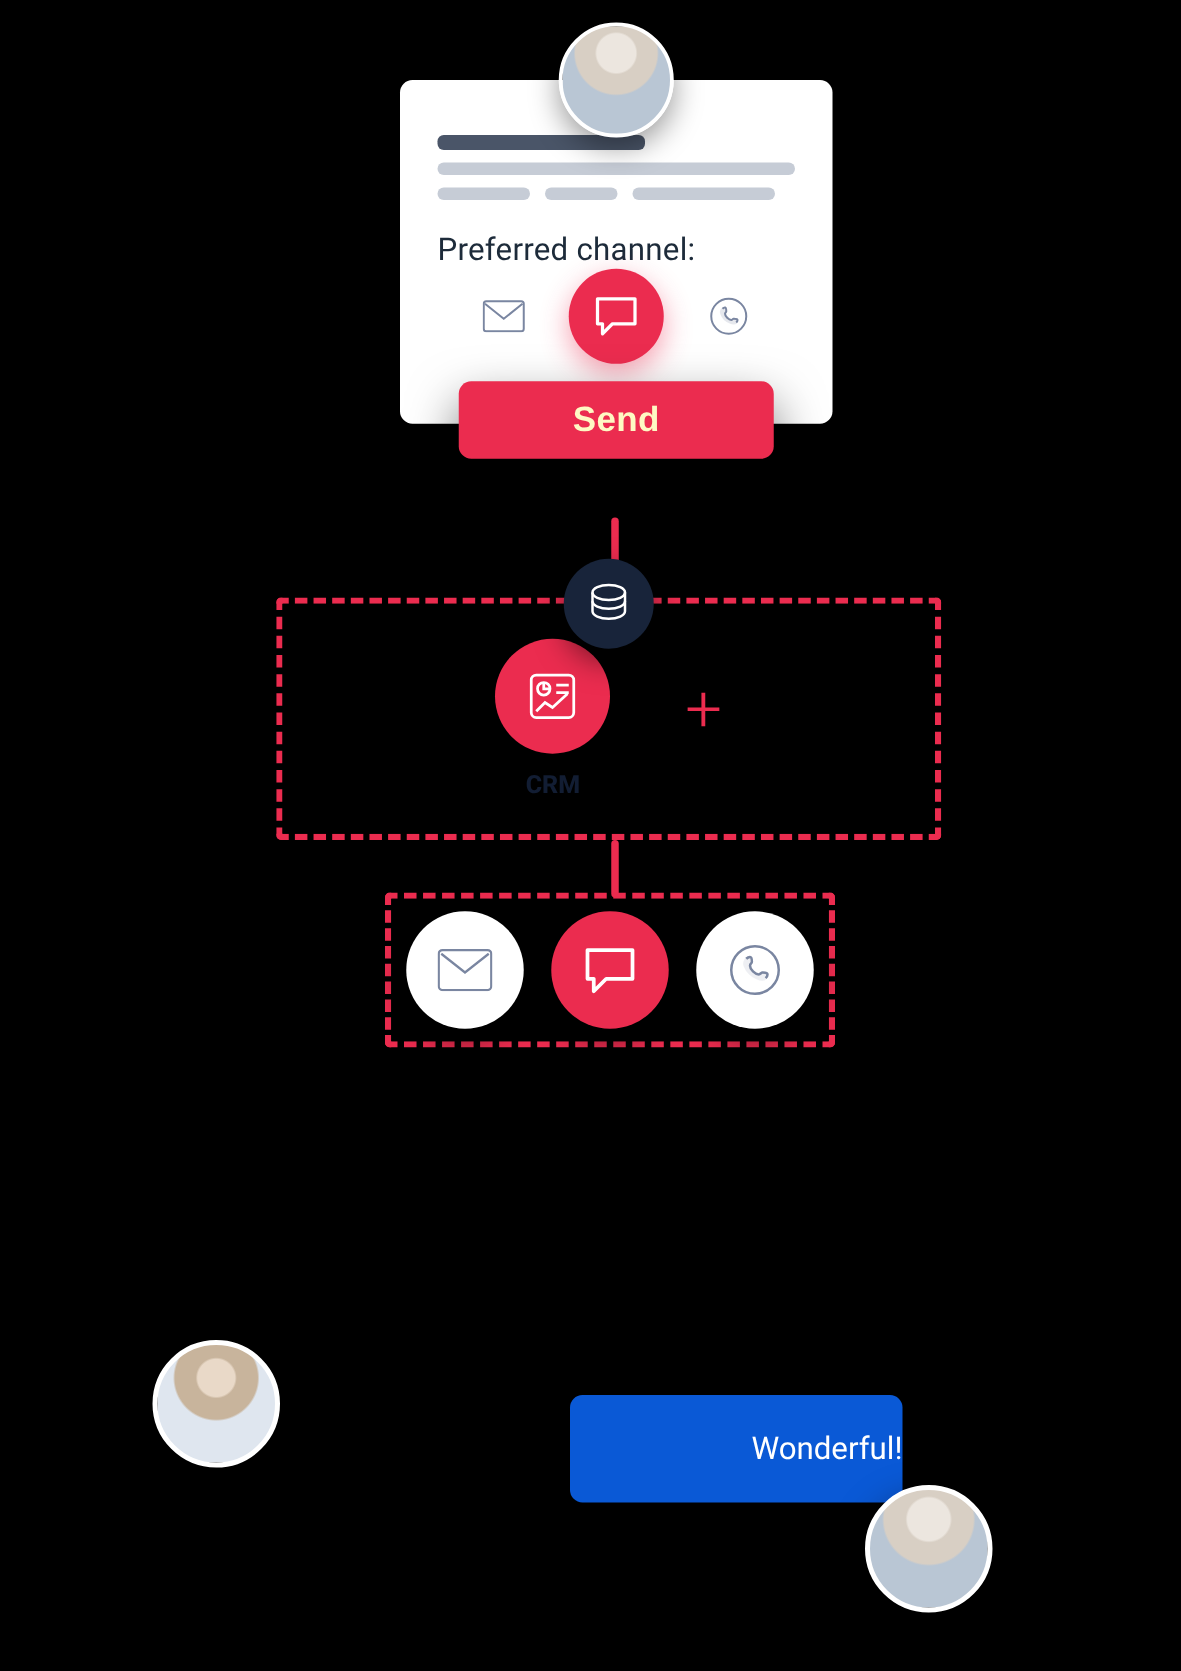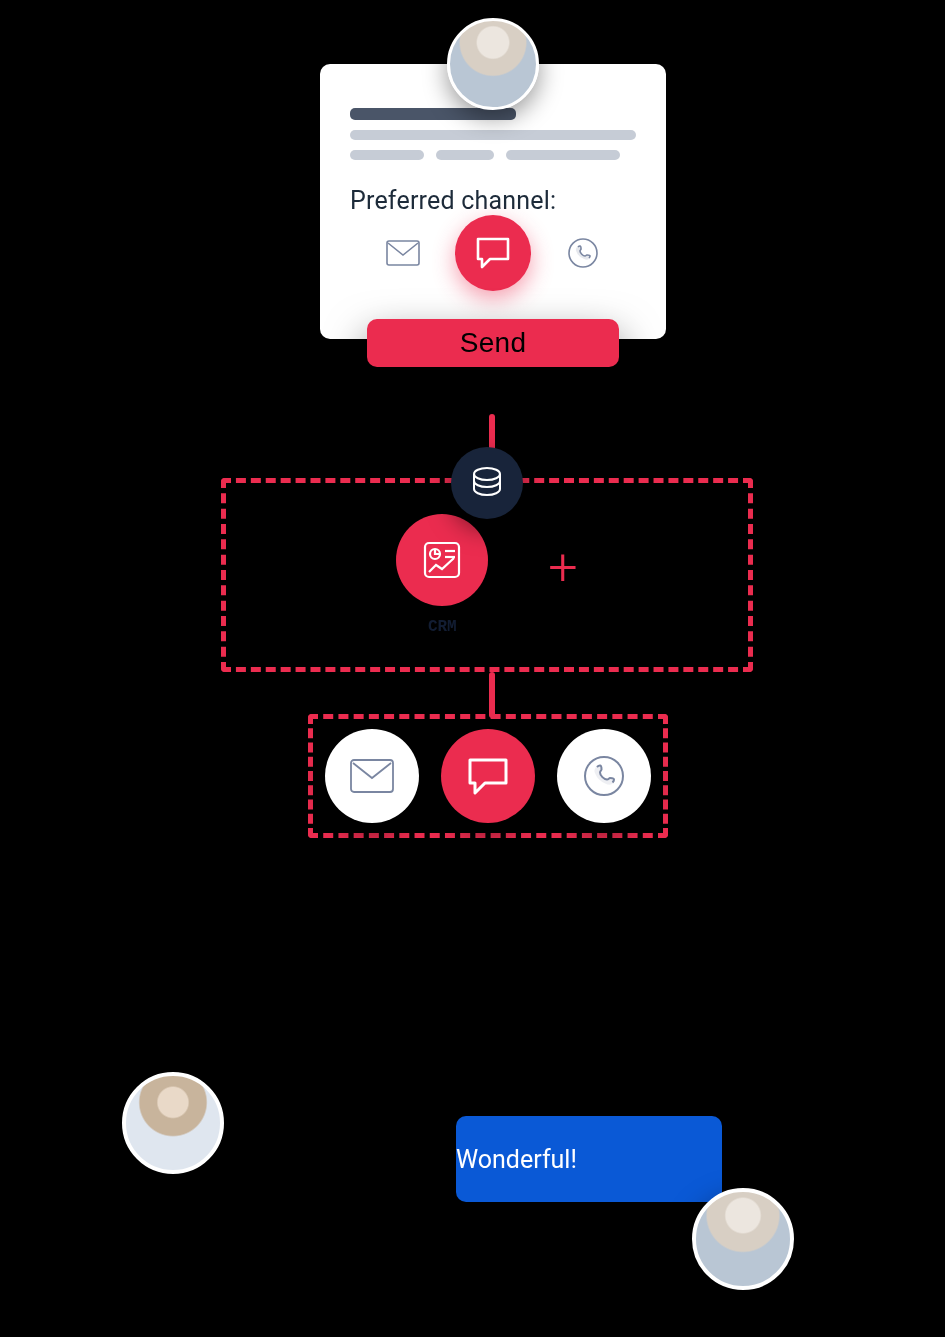--- a/index.html
+++ b/index.html
@@ -49,23 +49,23 @@
     color:#7a86a1;
   }
   .ch-circle {
     width:76px; height:76px; border-radius:50%;
     background:#eb2c4f; display:flex; align-items:center; justify-content:center;
     color:#fff;
     box-shadow: 0 8px 22px rgba(235,44,79,.45);
   }
   .send-btn {
     position:absolute; left:50%; transform:translateX(-50%);
-    bottom:-28px; width:252px; height:48px;
-    background:#eb2c4f; color:#000000; border:none; border-radius:10px;
-    font-size:28px; font-weight:400; letter-spacing:.3px;
+    bottom:-28px; width:252px; height:62px;
+    background:#eb2c4f; color:#fef9c3; border:none; border-radius:10px;
+    font-size:28px; font-weight:700; letter-spacing:.3px;
     box-shadow: 0 18px 40px rgba(0,0,0,.55);
   }
 
   
   .conn-v1 {
     position:absolute; left:489px; top:414px; width:6px; height:66px;
     border-radius:3px; background:#eb2c4f;
   }
 
   
@@ -83,21 +83,21 @@
   .proc-inner {
     display:flex; align-items:center; justify-content:center;
     gap:60px; height:100%;
   }
   .proc-item { display:flex; flex-direction:column; align-items:center; gap:12px; }
   .proc-circle {
     width:92px; height:92px; border-radius:50%; background:#eb2c4f;
     display:flex; align-items:center; justify-content:center; color:#fff;
   }
   .proc-label {
-    color:#121d33; font-size:16px; font-weight:800;font-family:Liberation Mono, monospace;
+    color:#121d33; font-size:20px; font-weight:800;
   }
   .proc-plus { font-size:52px; color:#eb2c4f; font-weight:300; line-height:1; margin-top:-14px; }
 
   
   .conn-v2 {
     position:absolute; left:489px; top:672px; width:6px; height:46px;
     border-radius:3px; background:#eb2c4f;
   }
 
   
@@ -130,21 +130,21 @@
     width:102px; height:102px; border-radius:50%;
     background: radial-gradient(circle at 50% 28%, #e9d9c8 0 18%, #c8b49c 20% 40%, #dfe6ef 42% 100%);
     border:4px solid #fff;
     box-shadow: 0 12px 28px rgba(0,0,0,.5);
   }
 
   .chat-bubble-user {
     position:absolute; left:456px; top:1116px;
     width:266px; height:86px;
     background:#0a59d6; color:#fff; border-radius:10px;
-    display:flex; align-items:center; justify-content:flex-start;
+    display:flex; align-items:center; justify-content:flex-end;
     font-size:25px;
     box-shadow: 0 18px 46px rgba(0,0,0,.55);
   }
   .avatar-user {
     position:absolute; left:692px; top:1188px;
     width:102px; height:102px; border-radius:50%;
     background: radial-gradient(circle at 50% 25%, #ece6df 0 20%, #d8cfc4 22% 42%, #b9c6d4 44% 100%);
     border:4px solid #fff;
     box-shadow: 0 12px 28px rgba(0,0,0,.5);
   }

